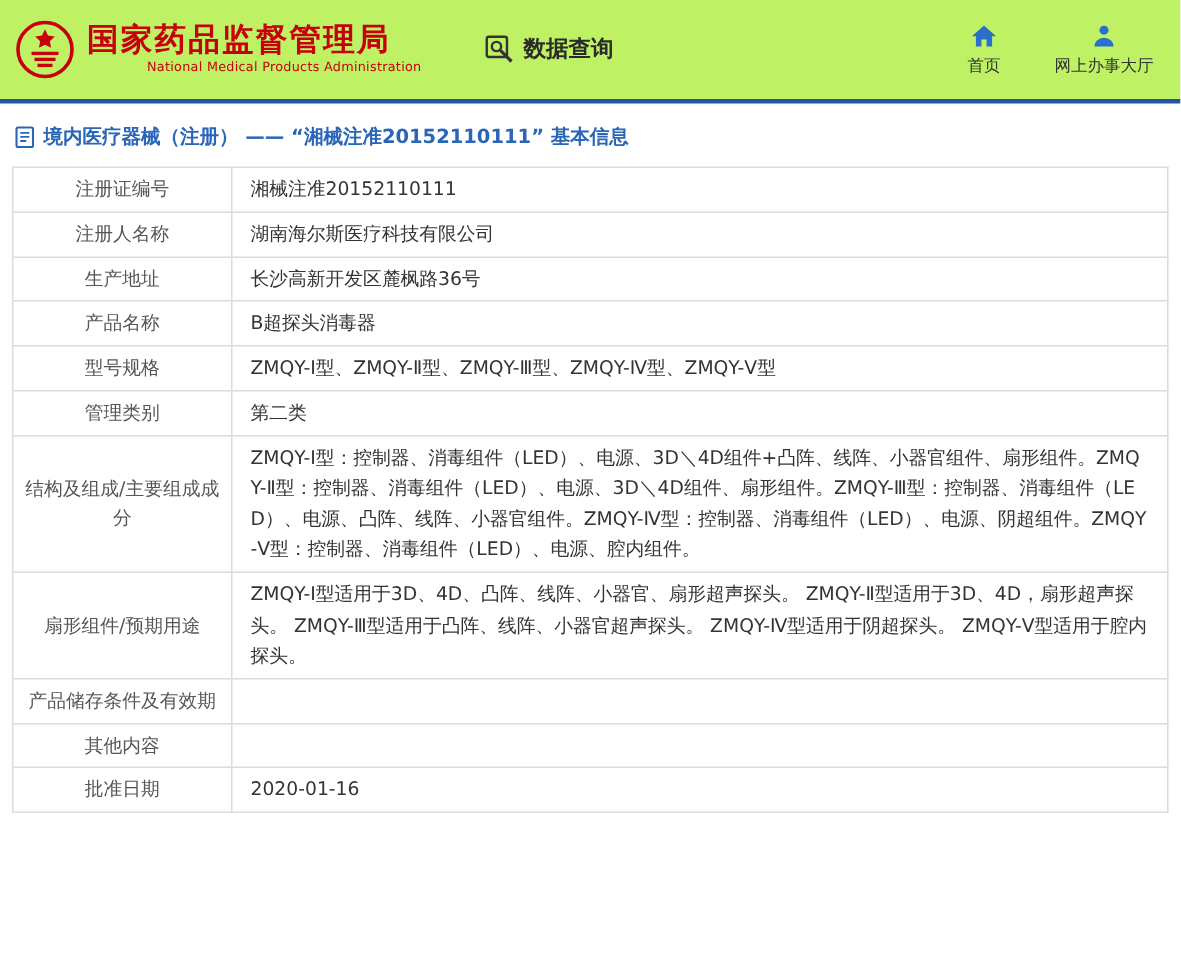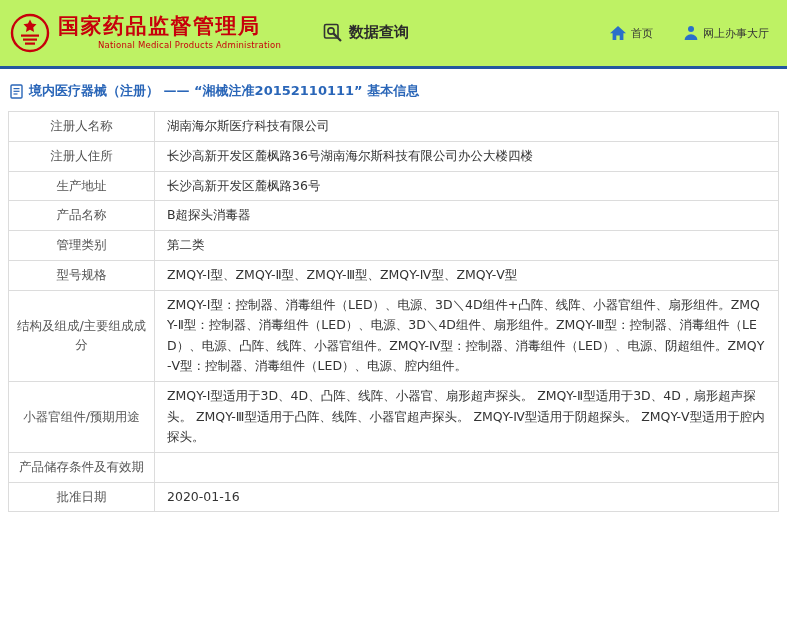--- a/index.html
+++ b/index.html
@@ -17,21 +17,21 @@
     background:#bef264;
   }
   .logo-block { display:flex; align-items:center; gap:8px; cursor:pointer; }
   .org-names { display:flex; flex-direction:column; line-height:1.1; }
   .org-cn { color:#c7000b; font-size:21px; font-weight:bold; letter-spacing:1.5px; }
   .org-en { color:#c7000b; font-size:8.5px; margin-top:3px; letter-spacing:0.2px;padding-left:40px; }
   .query-block { display:flex; gap:6px; margin-left:42px; cursor:pointer; }
   .query-text { font-size:15px; font-weight:bold; color:#2b2b2b; }
   .header-right { margin-left:auto; display:flex; gap:30px; }
   .nav-item {
-    display:flex; align-items:center; gap:4px;
+    display:flex; flex-direction:column; align-items:center; gap:4px;
     font-size:11px; color:#333; cursor:pointer; min-width:34px;
   }
   .divider { height:3px; background:#2257a0; }
   
   .breadcrumb {
     display:flex; align-items:center; gap:6px;
     padding:13px 21px 11px 10px;
     color:#2a66b8; font-size:13px; font-weight:bold;
   }
   
@@ -119,53 +119,57 @@
 </div>
 
 <div class="table-wrap">
   <table class="info">
     <colgroup>
         <col style="width:146px">
         <col>
       </colgroup>
     <tbody>
         <tr>
+          <td class="cell-label">注册证编号</td>
+          <td class="cell-value">湘械注准20152110111</td>
+        </tr>
+        <tr>
           <td class="cell-label">注册人名称</td>
           <td class="cell-value">湖南海尔斯医疗科技有限公司</td>
-        </tr>
-        <tr>
-          <td class="cell-label">注册人住所</td>
-          <td class="cell-value">长沙高新开发区麓枫路36号湖南海尔斯科技有限公司办公大楼四楼</td>
         </tr>
         <tr>
           <td class="cell-label">生产地址</td>
           <td class="cell-value">长沙高新开发区麓枫路36号</td>
         </tr>
         <tr>
           <td class="cell-label">产品名称</td>
           <td class="cell-value">B超探头消毒器</td>
         </tr>
         <tr>
+          <td class="cell-label">型号规格</td>
+          <td class="cell-value">ZMQY-Ⅰ型、ZMQY-Ⅱ型、ZMQY-Ⅲ型、ZMQY-Ⅳ型、ZMQY-Ⅴ型</td>
+        </tr>
+        <tr>
           <td class="cell-label">管理类别</td>
           <td class="cell-value">第二类</td>
-        </tr>
-        <tr>
-          <td class="cell-label">型号规格</td>
-          <td class="cell-value">ZMQY-Ⅰ型、ZMQY-Ⅱ型、ZMQY-Ⅲ型、ZMQY-Ⅳ型、ZMQY-Ⅴ型</td>
         </tr>
         <tr>
           <td class="cell-label">结构及组成/主要组成成分</td>
           <td class="cell-value">ZMQY-Ⅰ型：控制器、消毒组件（LED）、电源、3D＼4D组件+凸阵、线阵、小器官组件、扇形组件。ZMQY-Ⅱ型：控制器、消毒组件（LED）、电源、3D＼4D组件、扇形组件。ZMQY-Ⅲ型：控制器、消毒组件（LED）、电源、凸阵、线阵、小器官组件。ZMQY-Ⅳ型：控制器、消毒组件（LED）、电源、阴超组件。ZMQY-Ⅴ型：控制器、消毒组件（LED）、电源、腔内组件。</td>
         </tr>
         <tr>
-          <td class="cell-label">小器官组件/预期用途</td>
+          <td class="cell-label">扇形组件/预期用途</td>
           <td class="cell-value">ZMQY-Ⅰ型适用于3D、4D、凸阵、线阵、小器官、扇形超声探头。 ZMQY-Ⅱ型适用于3D、4D，扇形超声探头。 ZMQY-Ⅲ型适用于凸阵、线阵、小器官超声探头。 ZMQY-Ⅳ型适用于阴超探头。 ZMQY-Ⅴ型适用于腔内探头。</td>
         </tr>
         <tr>
           <td class="cell-label">产品储存条件及有效期</td>
+          <td class="cell-value"></td>
+        </tr>
+        <tr>
+          <td class="cell-label">其他内容</td>
           <td class="cell-value"></td>
         </tr>
         <tr>
           <td class="cell-label">批准日期</td>
           <td class="cell-value">2020-01-16</td>
         </tr>
       </tbody>
   </table>
 </div>
 

